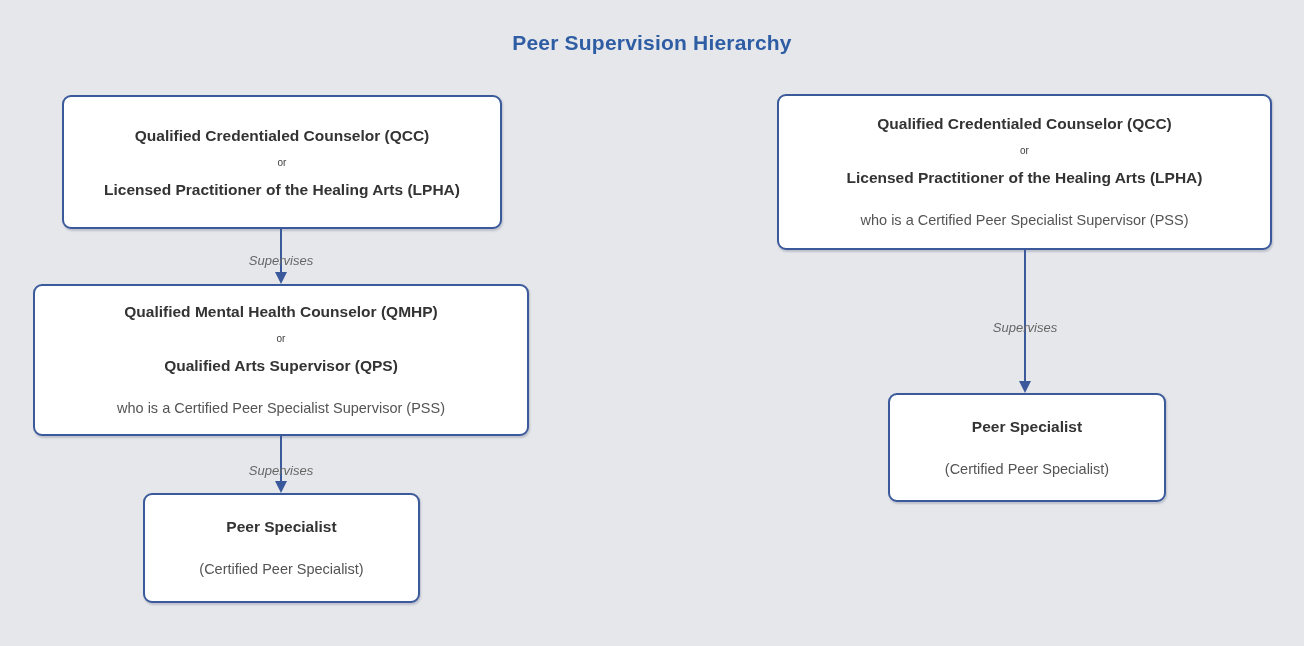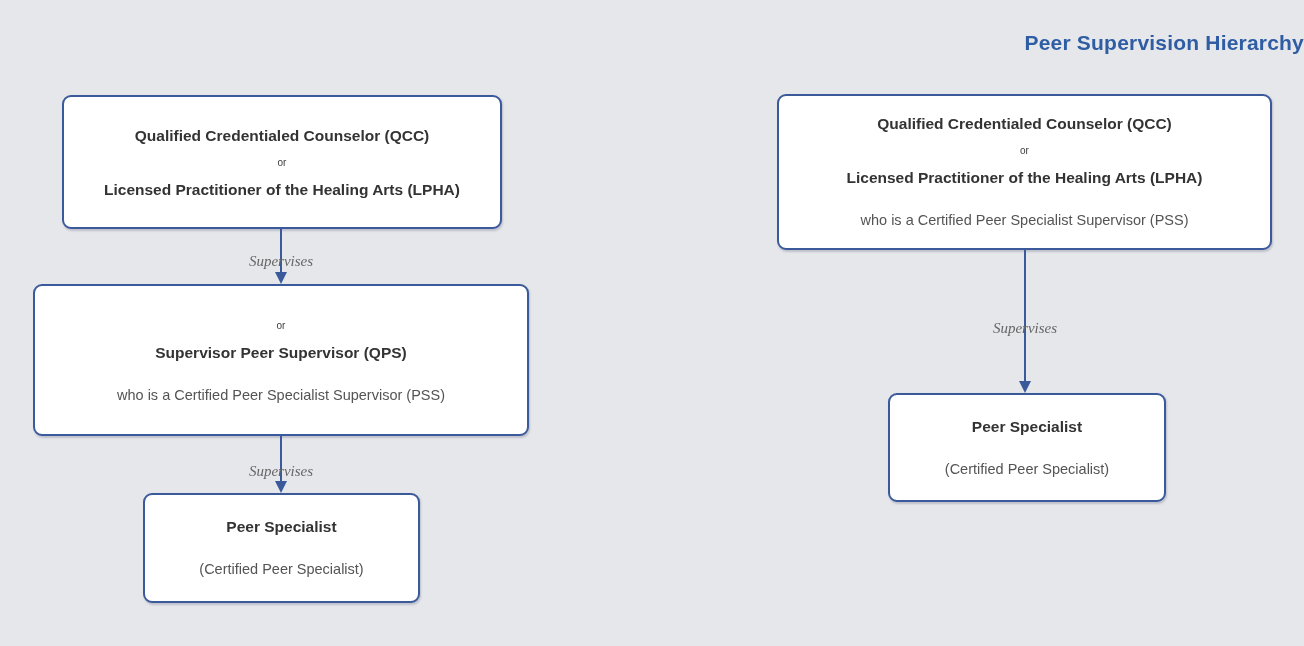--- a/index.html
+++ b/index.html
@@ -13,21 +13,21 @@
     width: 1304px;
     height: 646px;
     background: #e6e7eb;
     overflow: hidden;
   }
   .diagram-title {
     position: absolute;
     top: 31px;
     left: 0;
     width: 100%;
-    text-align: right;
+    text-align: center;
     font-size: 21px;
     font-weight: bold;
     color: #2e5da4;
     letter-spacing: 0.2px;
   }
   .node {
     position: absolute;
     background: #ffffff;
     border: 2.5px solid #3a5a9b;
     border-radius: 9px;
@@ -74,27 +74,26 @@
   .edge-arrowhead {
     width: 0;
     height: 0;
     border-left: 6px solid transparent;
     border-right: 6px solid transparent;
     border-top: 12px solid #3a5a9b;
   }
   .edge-label {
     position: absolute;
     transform: translateX(-50%);
-    font-size: 15px;
+    font-size: 13px;
     font-style: italic;
     color: #666666;
     line-height: 18px;
     white-space: nowrap;
     z-index: 2;
-    font-family: Liberation Serif, serif;
   }
 </style>
 </head>
 <body>
 
 <div class="canvas">
 
   <div class="diagram-title">Peer Supervision Hierarchy</div>
 
   <div class="node" style="left:62px; top:95px; width:440px; height:134px;">
@@ -103,22 +102,23 @@
     <div class="node-line primary">Licensed Practitioner of the Healing Arts (LPHA)</div>
   </div>
 
   <div class="edge" style="left:275px; top:229px; height:55px;">
     <div class="edge-line"></div>
     <div class="edge-arrowhead"></div>
   </div>
   <div class="edge-label" style="left:281px; top:252px;">Supervises</div>
 
   <div class="node" style="left:33px; top:284px; width:496px; height:152px;">
+    <div class="node-line primary">Qualified Mental Health Counselor (QMHP)</div>
     <div class="node-line or">or</div>
-    <div class="node-line primary">Supervisor Peer Supervisor (QPS)</div>
+    <div class="node-line primary">Qualified Arts Supervisor (QPS)</div>
     <div class="node-line sub">who is a Certified Peer Specialist Supervisor (PSS)</div>
   </div>
 
   <div class="edge" style="left:275px; top:436px; height:57px;">
     <div class="edge-line"></div>
     <div class="edge-arrowhead"></div>
   </div>
   <div class="edge-label" style="left:281px; top:462px;">Supervises</div>
 
   <div class="node" style="left:143px; top:493px; width:277px; height:110px;">

